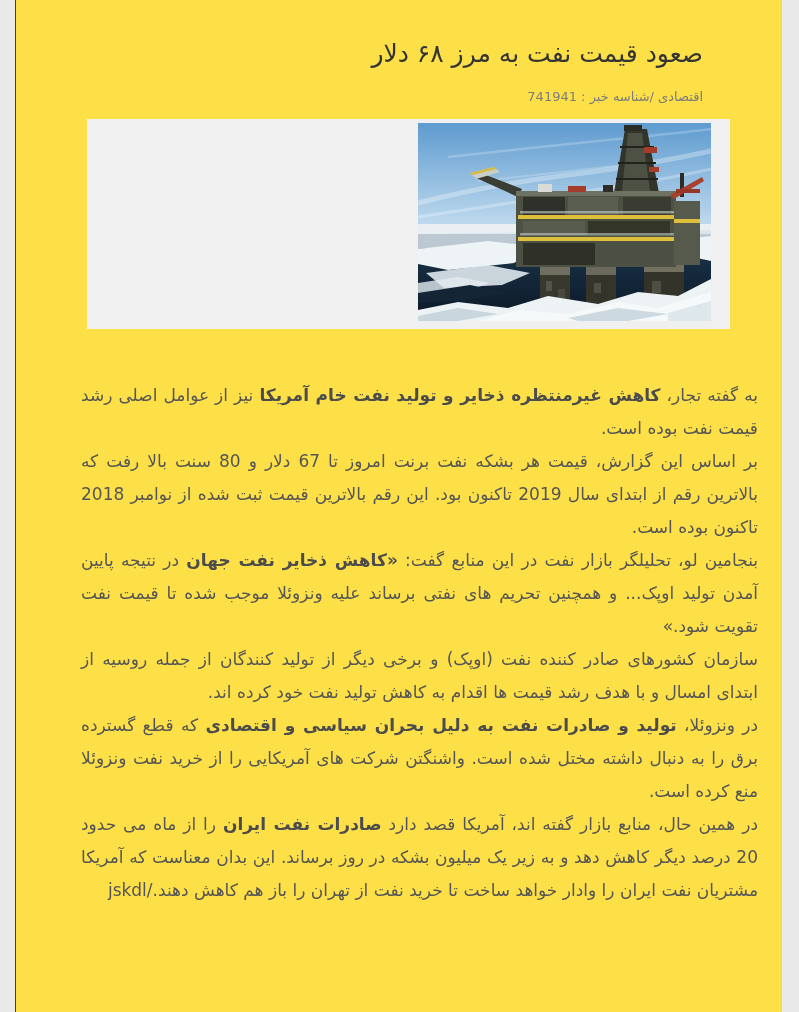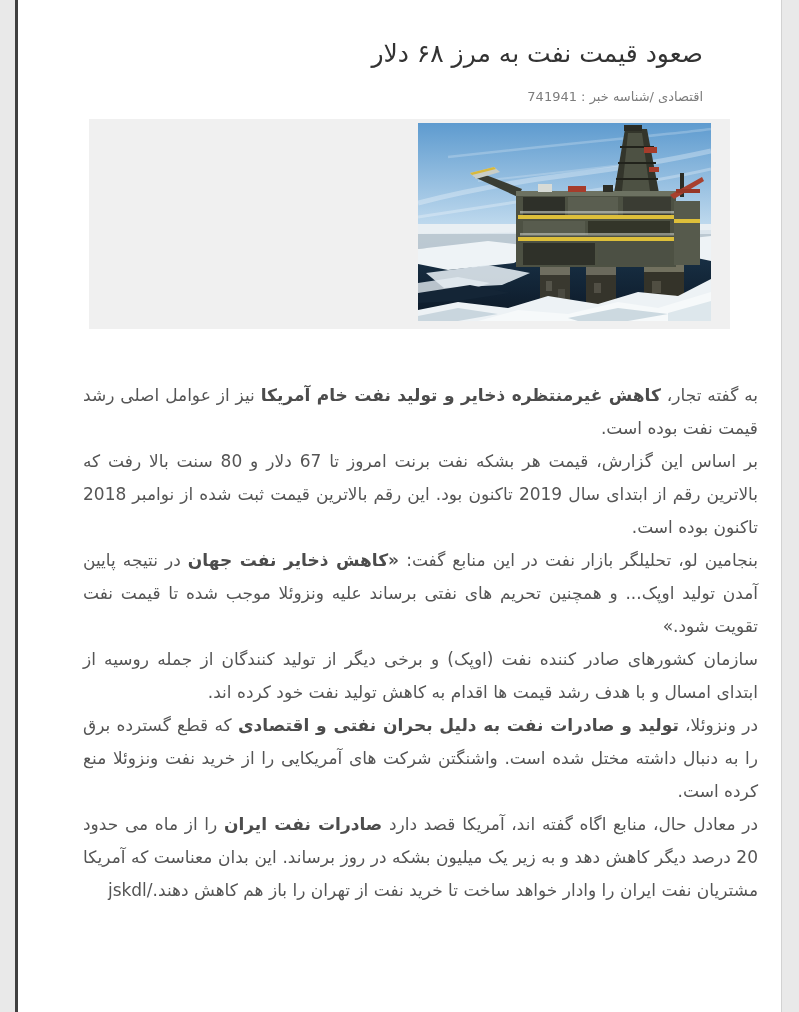--- a/index.html
+++ b/index.html
@@ -10,22 +10,22 @@
     overflow: hidden;
     background: #e9e9e9;
     font-family: "DejaVu Sans", "Liberation Sans", sans-serif;
   }
   .page {
     position: absolute;
     top: 0;
     bottom: 0;
     left: 15px;
     right: 17px;
-    background: #ffffff;
-    border-left: 3px solid #404040;
+    background: #fde047;
+    border-left: 1px solid #404040;
     border-right: 1px solid #d2d2d2;
     padding-left: 40px;
   }
   .article-header {
     padding: 34px 78px 0 40px;
   }
   .article-title {
     margin: 0;
     font-size: 25px;
     font-weight: 400;
@@ -175,17 +175,17 @@
         <polygon points="250,190 293,178 293,198 250,198" fill="#dde7ec"></polygon>
       </svg>
     </div>
   </figure>
 
   <div class="article-body">
       <p class="para"><span>به گفته تجار، </span><span class="bold">کاهش غیرمنتظره ذخایر و تولید نفت خام آمریکا</span><span> نیز از عوامل اصلی رشد قیمت نفت بوده است.</span></p>
       <p class="para"><span>بر اساس این گزارش، قیمت هر بشکه نفت برنت امروز تا 67 دلار و 80 سنت بالا رفت که بالاترین رقم از ابتدای سال 2019 تاکنون بود. این رقم بالاترین قیمت ثبت شده از نوامبر 2018 تاکنون بوده است.</span></p>
       <p class="para"><span>بنجامین لو، تحلیلگر بازار نفت در این منابع گفت: </span><span class="bold">«کاهش ذخایر نفت جهان</span><span> در نتیجه پایین آمدن تولید اوپک... و همچنین تحریم های نفتی برساند علیه ونزوئلا موجب شده تا قیمت نفت تقویت شود.»</span></p>
       <p class="para"><span>سازمان کشورهای صادر کننده نفت (اوپک) و برخی دیگر از تولید کنندگان از جمله روسیه از ابتدای امسال و با هدف رشد قیمت ها اقدام به کاهش تولید نفت خود کرده اند.</span></p>
-      <p class="para"><span>در ونزوئلا، </span><span class="bold">تولید و صادرات نفت به دلیل بحران نفتی و اقتصادی</span><span> که قطع گسترده برق را به دنبال داشته مختل شده است. واشنگتن شرکت های آمریکایی را از خرید نفت ونزوئلا منع کرده است.</span></p>
-      <p class="para"><span>در معادل حال، منابع اگاه گفته اند، آمریکا قصد دارد </span><span class="bold">صادرات نفت ایران</span><span> را از ماه می حدود 20 درصد دیگر کاهش دهد و به زیر یک میلیون بشکه در روز برساند. این بدان معناست که آمریکا مشتریان نفت ایران را وادار خواهد ساخت تا خرید نفت از تهران را باز هم کاهش دهند./jskdl</span></p>
+      <p class="para"><span>در ونزوئلا، </span><span class="bold">تولید و صادرات نفت به دلیل بحران سیاسی و اقتصادی</span><span> که قطع گسترده برق را به دنبال داشته مختل شده است. واشنگتن شرکت های آمریکایی را از خرید نفت ونزوئلا منع کرده است.</span></p>
+      <p class="para"><span>در همین حال، منابع بازار گفته اند، آمریکا قصد دارد </span><span class="bold">صادرات نفت ایران</span><span> را از ماه می حدود 20 درصد دیگر کاهش دهد و به زیر یک میلیون بشکه در روز برساند. این بدان معناست که آمریکا مشتریان نفت ایران را وادار خواهد ساخت تا خرید نفت از تهران را باز هم کاهش دهند./jskdl</span></p>
     </div>
 
 </div>
 
 </body></html>

